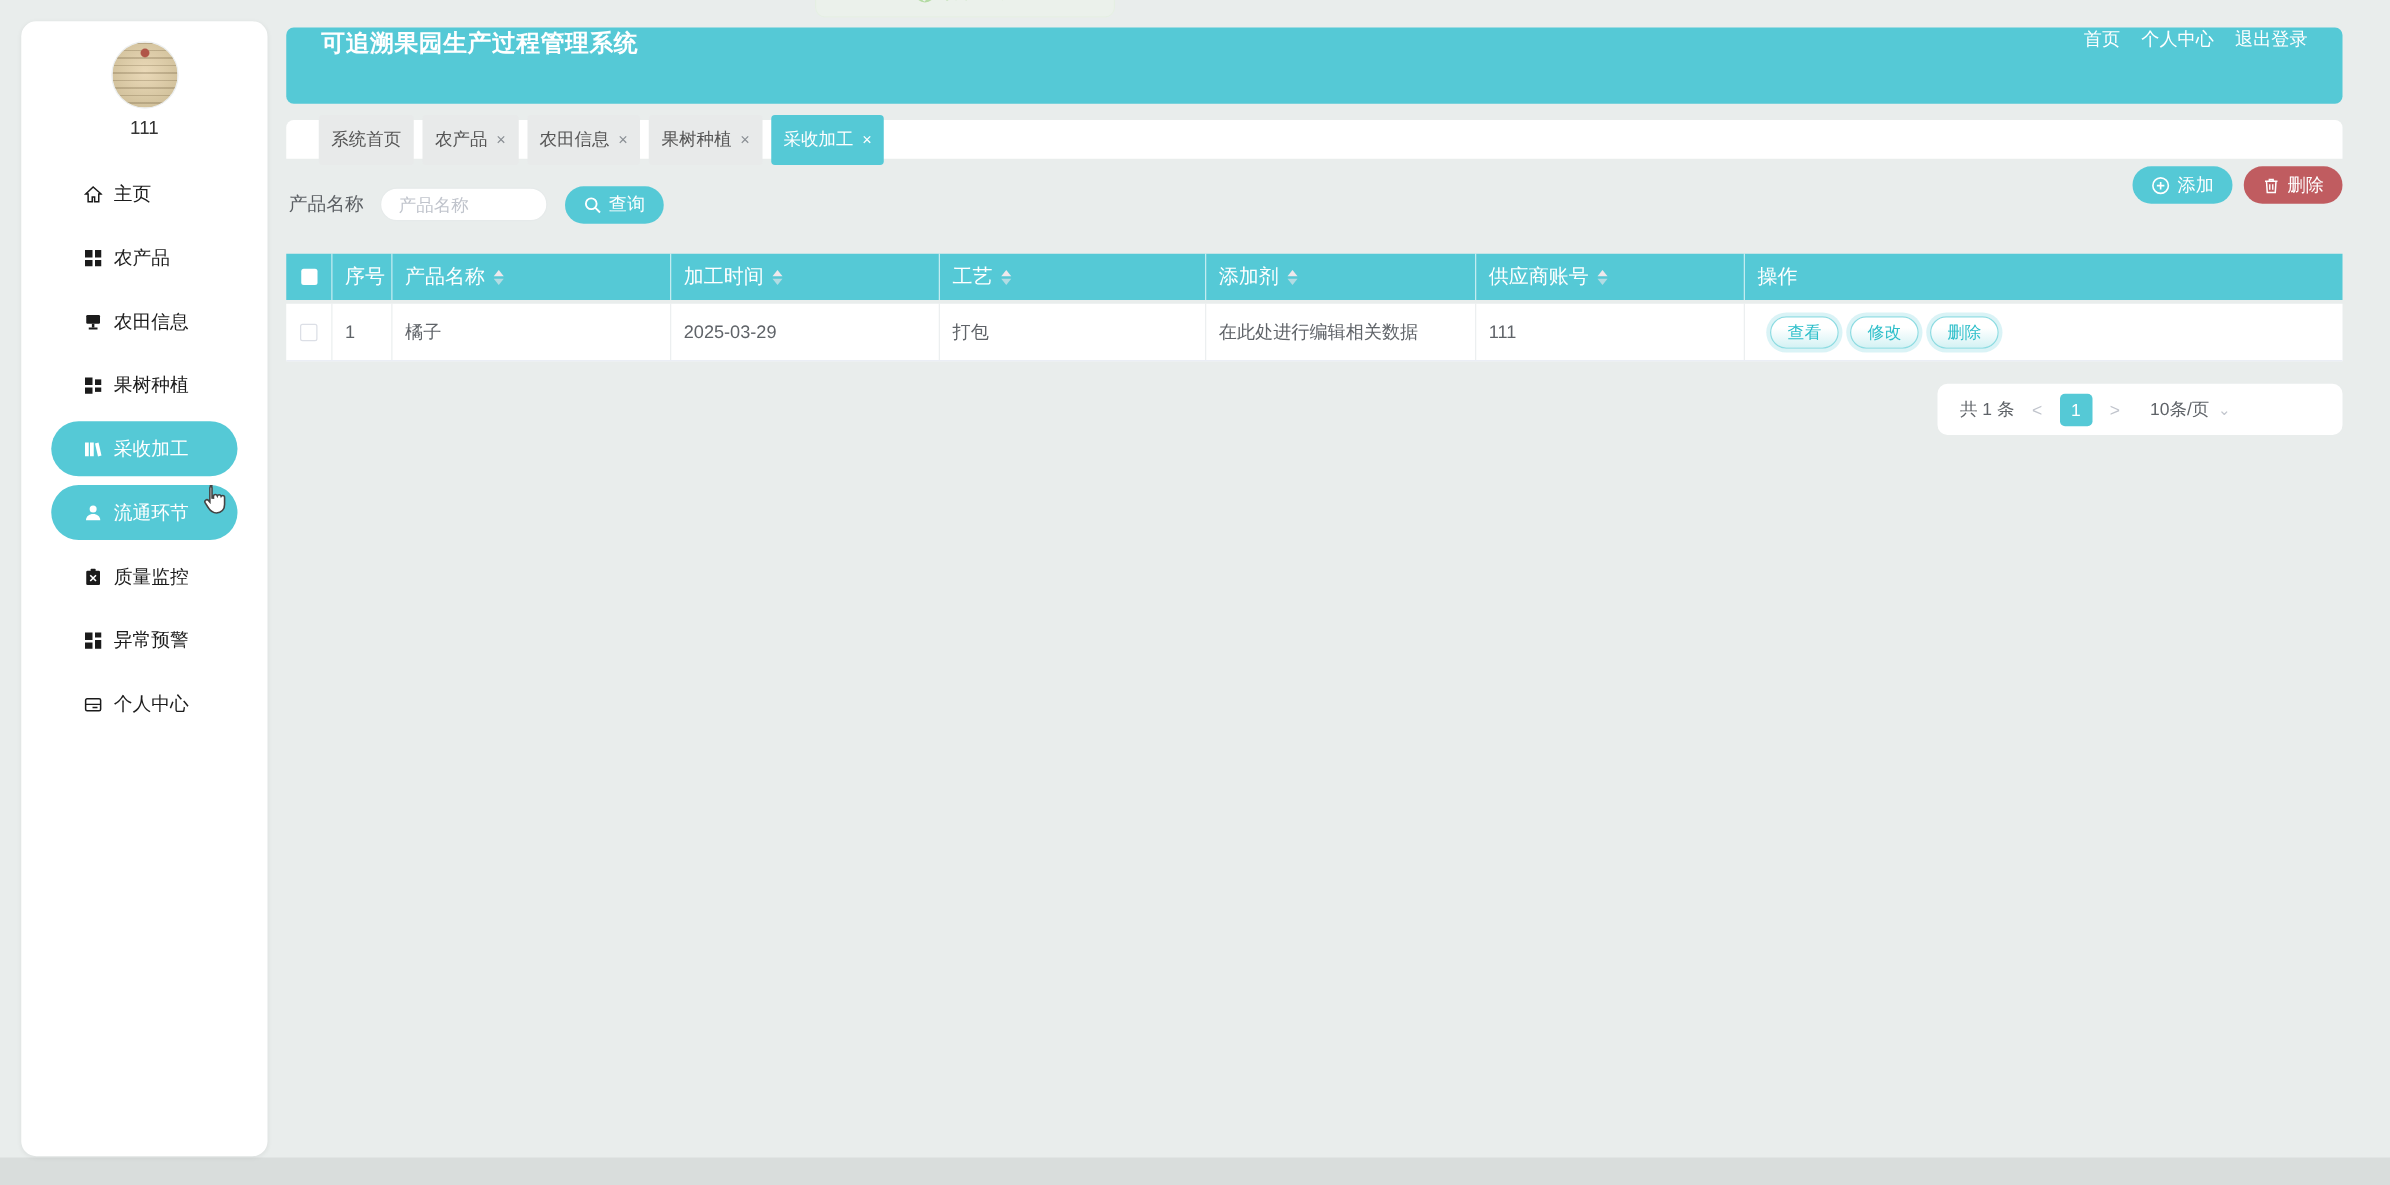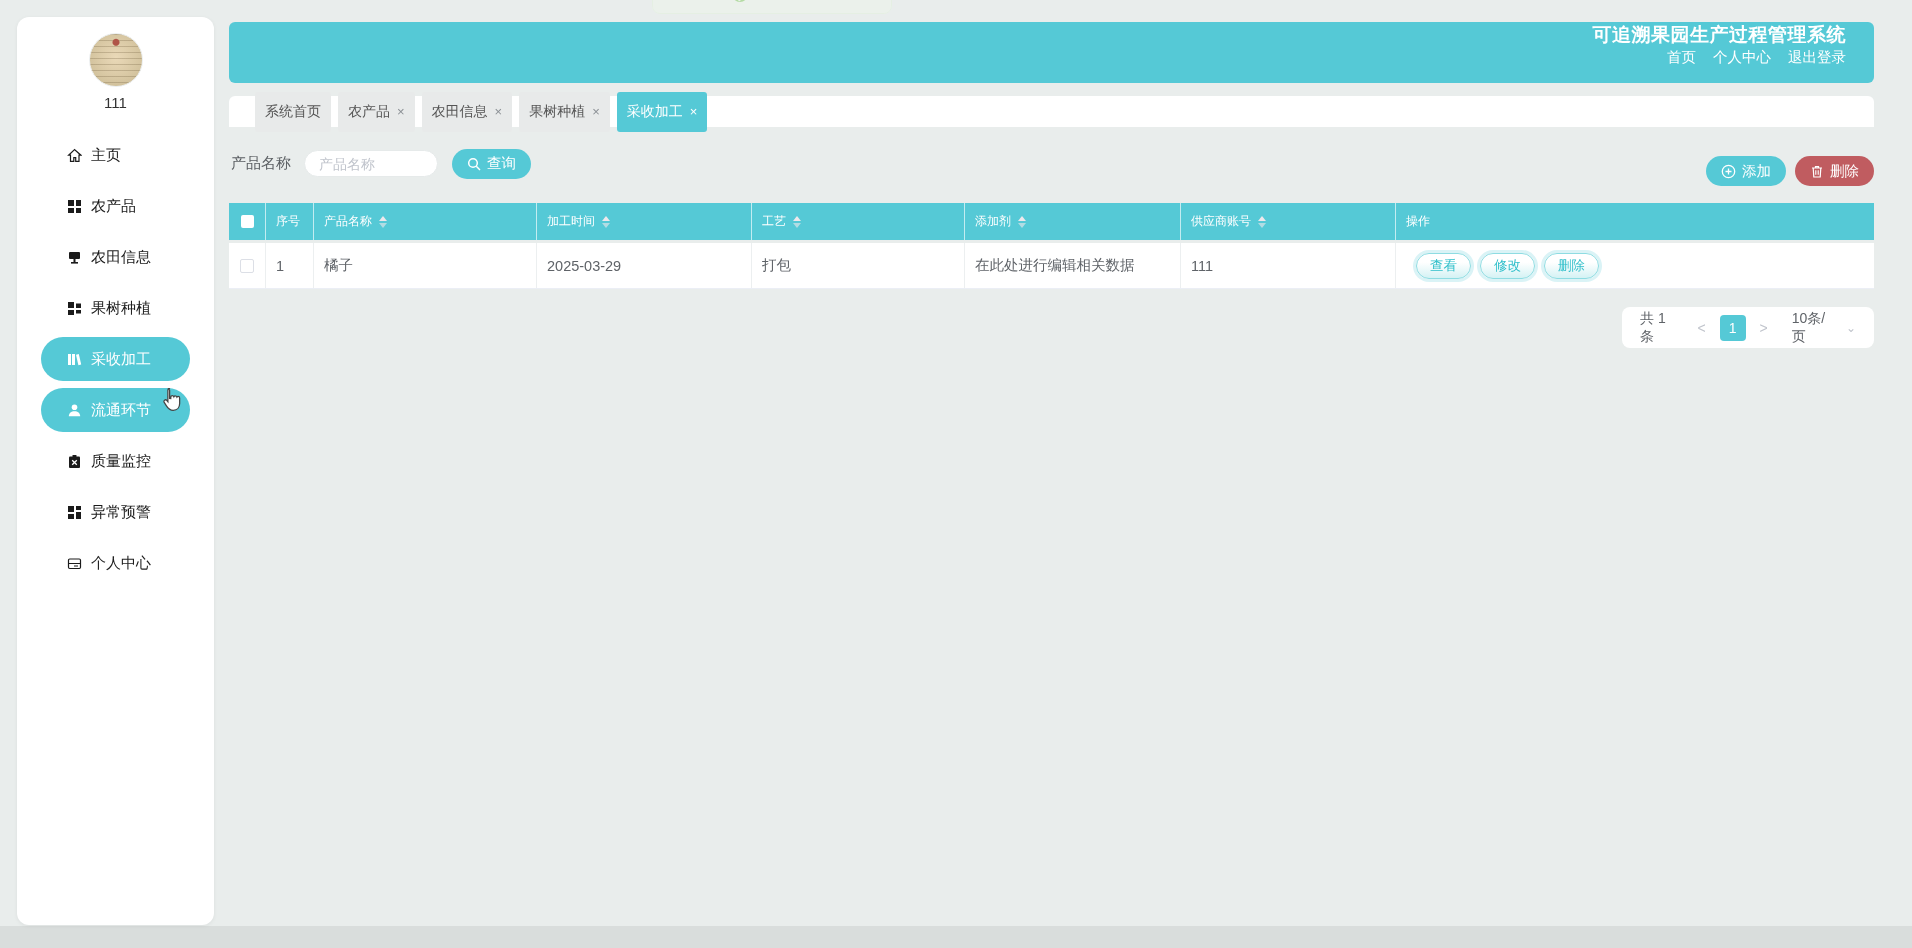--- a/index.html
+++ b/index.html
@@ -53,22 +53,22 @@
   .menu-item svg { flex:0 0 15px; }
 
   
   .cursor { position:absolute; left:157px; top:386px; z-index:50; }
 
   
   .main { position:absolute; left:229px; top:0; width:1645px; height:948px; }
 
   .topbar {
     position:absolute; left:0; top:22px; width:1645px; height:61px;
-    background:#55c9d6; border-radius:6px; display:flex; align-items:flex-end;
-    padding:0 28px; color:#fff;flex-direction:column;
+    background:#55c9d6; border-radius:6px; display:flex; align-items:flex-start;
+    padding:0 28px; color:#fff;
   }
   .topbar .title { font-size:19px; font-weight:bold; letter-spacing:.5px; }
   .topbar .links { margin-left:auto; display:flex; gap:17px; font-size:14.5px; }
   .topbar .links span { cursor:pointer; }
 
   .tabstrip {
     position:absolute; left:0; top:96px; width:1645px; height:31px;
     background:#ffffff; border-radius:6px 6px 0 0;
     display:flex; align-items:center; gap:7px; padding-left:26px;
   }
@@ -87,25 +87,25 @@
     background:#fff; padding:0 14px; font-size:14px; color:#303133; outline:none;
     font-family:"Liberation Sans","DejaVu Sans",sans-serif;
   }
   .searchrow input::placeholder { color:#c0c4cc; }
   .btn { display:flex; align-items:center; gap:6px; border:none; cursor:pointer;
     color:#fff; font-size:14.5px; border-radius:15px; height:30px; padding:0 15px;
     font-family:"Liberation Sans","DejaVu Sans",sans-serif; }
   .btn.teal { background:#55c9d6; }
   .btn.red  { background:#c05c60; }
   .query-btn { margin-left:14px; }
-  .right-actions { position:absolute; right:0; top:156px; display:flex; gap:9px; }
+  .right-actions { position:absolute; right:0; top:133px; display:flex; gap:9px; }
 
   
   .table { position:absolute; left:0; top:203px; width:1645px; }
-  .thead { display:flex; height:37px; background:#55c9d6; color:#fff; font-size:12px; }
+  .thead { display:flex; height:37px; background:#55c9d6; color:#fff; font-size:16px; }
   .thead .cell { display:flex; align-items:center; padding-left:10px;
     border-right:1px solid rgba(255,255,255,.65); }
   .thead .cell:last-child { border-right:none; }
   .tgap { height:3px; }
   .trow { display:flex; height:46px; background:#fff; font-size:14.5px; color:#5f6368;
     border-bottom:1px solid #ebeef5; }
   .trow .cell { display:flex; align-items:center; padding-left:10px; border-right:1px solid #eceff0; }
   .trow .cell:last-child { border-right:none; }
 
   .c-check { flex:0 0 37px; justify-content:center; padding-left:0 !important; }
@@ -130,21 +130,21 @@
     height:26px; padding:0 13px; border-radius:13px; margin-right:9px;
     border:1px solid #8edce2; color:#2fbfca; font-size:13.5px; cursor:pointer;
     background:linear-gradient(180deg,#ffffff 35%,#d4f2f4 100%);
     box-shadow:0 0 0 3px rgba(85,201,214,.22);
     font-family:"Liberation Sans","DejaVu Sans",sans-serif;
   }
   .op-cell { padding-left:20px !important; }
 
   
   .pagination {
-    position:absolute; right:0; top:307px; height:41px; width:252px;
+    position:absolute; right:0; top:307px; height:41px; width:324px;
     background:#fff; border-radius:8px; display:flex; align-items:center;
     padding:0 18px; font-size:14px; color:#5f6368; gap:14px;
   }
   .pagination .arrow { color:#c0c4cc; font-size:14px; cursor:pointer; }
   .pagination .page { width:26px; height:26px; background:#55c9d6; color:#fff; border-radius:4px;
     display:flex; align-items:center; justify-content:center; font-size:14px; cursor:pointer; }
   .pagination .sizes { margin-left:10px; display:flex; align-items:center; gap:7px; cursor:pointer; }
   .pagination .chev { color:#c0c4cc; font-size:12px; }
 </style>
 </head>

